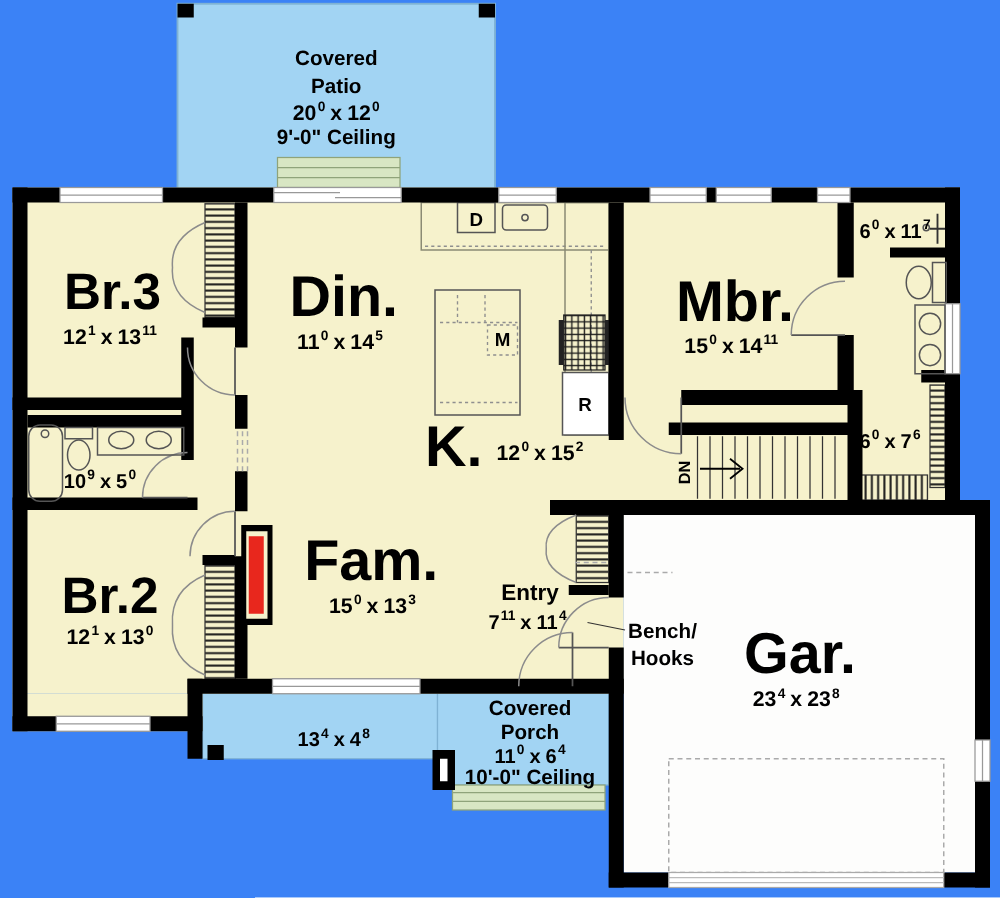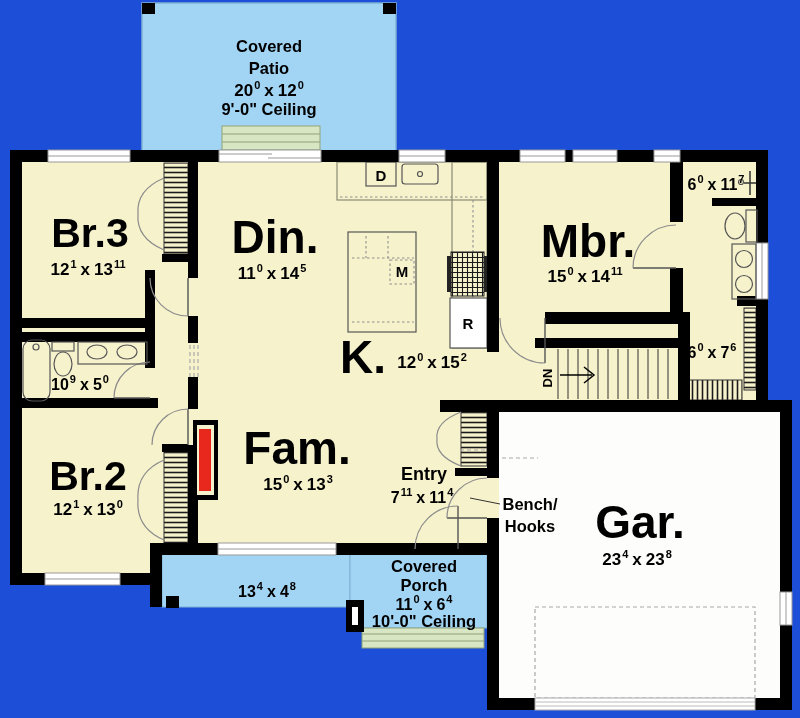--- a/index.html
+++ b/index.html
@@ -1,16 +1,16 @@
 <!DOCTYPE html>
 <html><head>
 <meta charset="utf-8">
 <style>
   html,body{margin:0;padding:0;background:#ffffff;}
-  .stage{position:relative;width:800px;height:718px;background:#1d4ed8;overflow:hidden;}
+  .stage{position:relative;width:800px;height:718px;background:#3b82f6;overflow:hidden;}
   svg{display:block;}
   text{font-family:"Liberation Sans","DejaVu Sans",sans-serif;font-weight:700;fill:#000;}
   .rn{font-size:46px;}
   .rn2{font-size:41px;}
   .dim{font-size:17px;}
   .dimsm{font-size:16px;}
   .sup{font-size:11px;}
   .sm{font-size:16.5px;}
   .ent{font-size:18px;}
   .tag{font-size:15px;}

